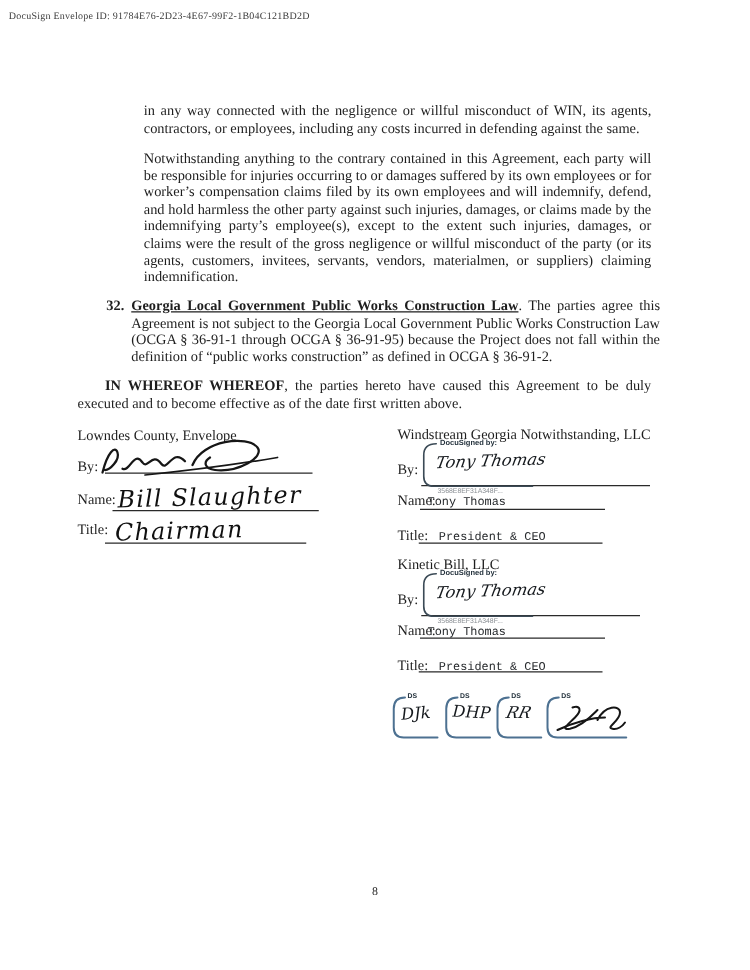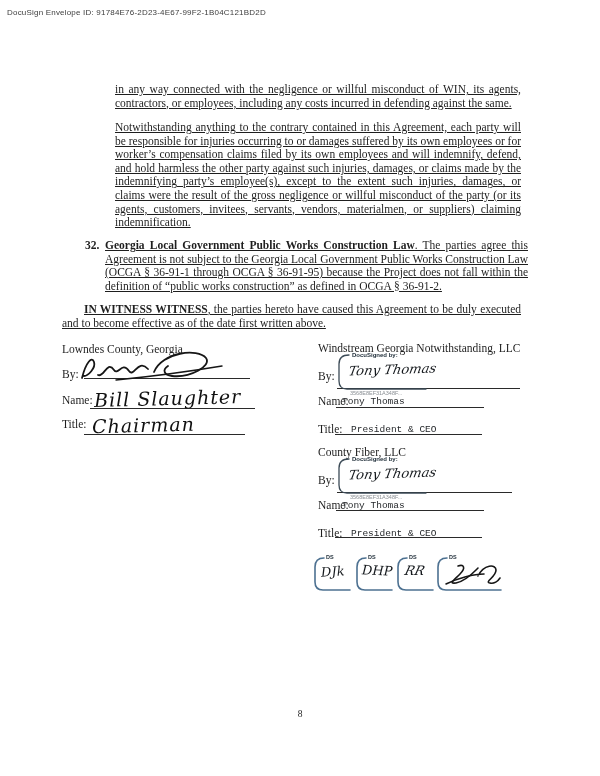--- a/index.html
+++ b/index.html
@@ -1,20 +1,20 @@
 <!DOCTYPE html>
 <html><head>
 <meta charset="utf-8">
 <style>
   html,body{margin:0;padding:0;background:#fff;}
   .page{position:relative;width:600px;height:776px;background:#ffffff;overflow:hidden;
         font-family:"Liberation Serif",serif;color:#1e1e1e;}
   .abs{position:absolute;}
-  .envelope{font-family:Liberation Sans, sans-serif;font-size:8px;color:#3d3d3d;letter-spacing:.2px;}
-  .para{font-size:11.5px;line-height:13.6px;text-align:justify;text-decoration:underline;}
+  .envelope{font-family:Liberation Serif, serif;font-size:8px;color:#3d3d3d;letter-spacing:.2px;}
+  .para{font-size:11.5px;line-height:13.6px;text-align:justify;}
   .item-num{position:absolute;left:-20px;top:0;font-weight:bold;}
   .item-heading{font-weight:bold;text-decoration:underline;}
   .bold{font-weight:bold;}
   .label{font-size:11.5px;}
   .uline{height:0;border-bottom:1.1px solid #2a2a2a;}
   .hand{font-family:"DejaVu Serif",serif;font-style:italic;color:#101010;white-space:nowrap;}
   .hand-big{font-size:19px;transform:rotate(-1.5deg);letter-spacing:1px;}
   .ds-sig-frame svg, .ds-ini-frame svg{display:block;}
   .ds-by-label{font-family:"Liberation Sans",sans-serif;font-size:6px;font-weight:bold;color:#23313c;white-space:nowrap;}
   .ds-cursive{font-family:"DejaVu Serif",serif;font-style:italic;font-size:13px;color:#15191d;
@@ -35,24 +35,24 @@
 
   <div class="abs para" style="left:115px;top:83px;width:406px;">in any way connected with the negligence or willful misconduct of WIN, its agents, contractors, or employees, including any costs incurred in defending against the same.</div>
 
   <div class="abs para" style="left:115px;top:121px;width:406px;">Notwithstanding anything to the contrary contained in this Agreement, each party will be responsible for injuries occurring to or damages suffered by its own employees or for worker’s compensation claims filed by its own employees and will indemnify, defend, and hold harmless the other party against such injuries, damages, or claims made by the indemnifying party’s employee(s), except to the extent such injuries, damages, or claims were the result of the gross negligence or willful misconduct of the party (or its agents, customers, invitees, servants, vendors, materialmen, or suppliers) claiming indemnification.</div>
 
   <div class="abs para" style="left:105px;top:239px;width:423px;">
     <span class="item-num">32.</span><span class="item-heading">Georgia Local Government Public Works Construction Law</span><span>.  The parties agree this Agreement is not subject to the Georgia Local Government Public Works Construction Law (OCGA § 36-91-1 through OCGA § 36-91-95) because the Project does not fall within the definition of “public works construction” as defined in OCGA § 36-91-2.</span>
   </div>
 
   <div class="abs para" style="left:62px;top:303px;width:459px;text-indent:22px;">
-    <span class="bold">IN WITNESS WITNESS</span><span>, the parties hereto have caused this Agreement to be duly executed and to become effective as of the date first written above.</span>
+    <span class="bold">IN WHEREOF WHEREOF</span><span>, the parties hereto have caused this Agreement to be duly executed and to become effective as of the date first written above.</span>
   </div>
 
-  <div class="abs label" style="left:62px;top:343px;">Lowndes County, Georgia</div>
+  <div class="abs label" style="left:62px;top:343px;">Lowndes County, Envelope</div>
 
   <div class="abs label" style="left:62px;top:368px;">By:</div>
   <div class="abs uline" style="left:84px;top:378px;width:166px;"></div>
 
   <svg class="abs" style="left:76px;top:348px;" width="150" height="36" viewBox="0 0 150 36">
     <path class="scrawl" stroke-width="1.8" d="M6,30 C10,14 16,8 18,14 C20,20 12,28 8,28 M22,27 C28,30 31,12 38,22 C42,28 46,13 53,23 C58,30 62,10 72,21"></path>
     <path class="scrawl" stroke-width="1.8" d="M78,24 C86,4 122,0 130,10 C136,18 114,30 96,28 C88,27 86,22 92,18"></path>
     <path class="scrawl" stroke-width="1.4" d="M40,32 C70,29 110,24 146,18"></path>
   </svg>
 
@@ -79,21 +79,21 @@
   </div>
 
   <div class="abs label" style="left:318px;top:395px;">Name:</div>
   <div class="abs mono" style="left:342px;top:396px;">Tony Thomas</div>
   <div class="abs uline" style="left:336px;top:407px;width:148px;"></div>
 
   <div class="abs label" style="left:318px;top:423px;">Title:</div>
   <div class="abs mono" style="left:351px;top:424px;">President &amp; CEO</div>
   <div class="abs uline" style="left:335px;top:434px;width:147px;"></div>
 
-  <div class="abs label" style="left:318px;top:446px;">County Fiber, LLC</div>
+  <div class="abs label" style="left:318px;top:446px;">Kinetic Bill, LLC</div>
 
   <div class="abs label" style="left:318px;top:474px;">By:</div>
   <div class="abs uline" style="left:337px;top:492px;width:175px;"></div>
 
   <div class="abs ds-sig-frame" style="left:336px;top:457px;">
     <svg width="94" height="38" viewBox="0 0 94 38">
       <path d="M13,2 Q3,2 3,11 L3,28 Q3,36 11,36 L90,36" fill="none" stroke="#3b4a56" stroke-width="1.3" stroke-linecap="round"></path>
     </svg>
     <div class="abs ds-by-label" style="left:16px;top:-1px;">DocuSigned by:</div>
     <div class="abs ds-cursive" style="left:13px;top:9px;">Tony Thomas</div>

